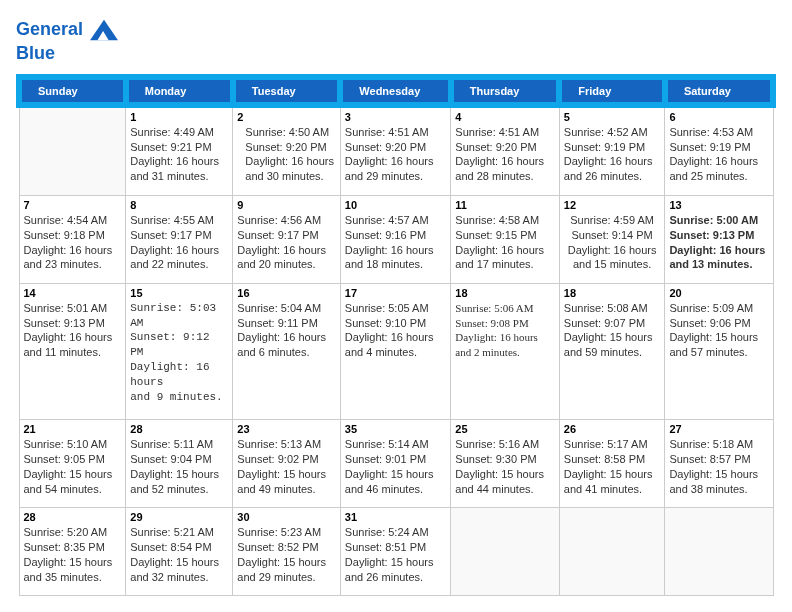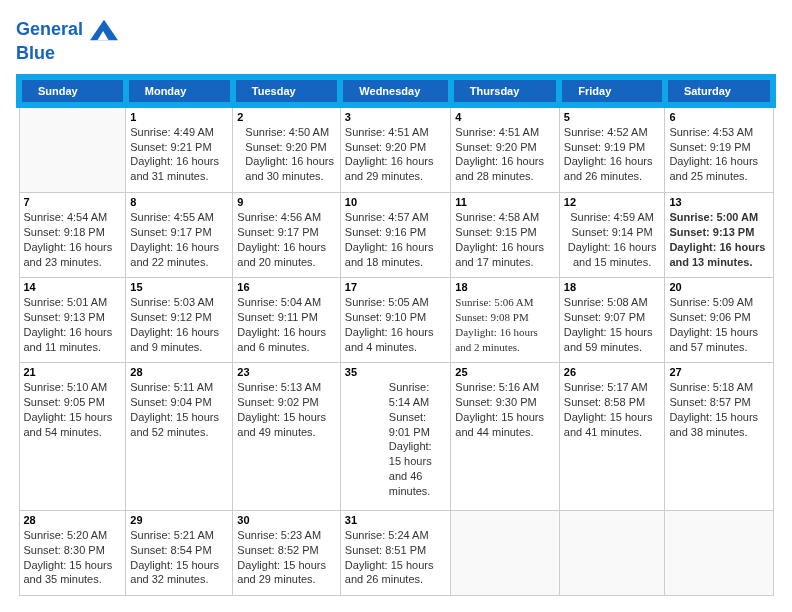--- a/index.html
+++ b/index.html
@@ -226,21 +226,21 @@
         <tr>
           <td>
             <span class="day-num">14</span>
             <div class="cell-text" style="white-space: pre-line;">Sunrise: 5:01 AM
 Sunset: 9:13 PM
 Daylight: 16 hours
 and 11 minutes.</div>
           </td>
           <td>
             <span class="day-num">15</span>
-            <div class="cell-text" style="white-space: pre-line;">Sunrise: 5:03 AM
+            <div class="cell-text" style="white-space: pre-line; font-family: Liberation Mono, monospace;">Sunrise: 5:03 AM
 Sunset: 9:12 PM
 Daylight: 16 hours
 and 9 minutes.</div>
           </td>
           <td>
             <span class="day-num">16</span>
             <div class="cell-text" style="white-space: pre-line;">Sunrise: 5:04 AM
 Sunset: 9:11 PM
 Daylight: 16 hours
 and 6 minutes.</div>
@@ -291,21 +291,21 @@
           </td>
           <td>
             <span class="day-num">23</span>
             <div class="cell-text" style="white-space: pre-line;">Sunrise: 5:13 AM
 Sunset: 9:02 PM
 Daylight: 15 hours
 and 49 minutes.</div>
           </td>
           <td>
             <span class="day-num">35</span>
-            <div class="cell-text" style="white-space: pre-line; margin-left: 44px;">Sunrise: 5:14 AM
+            <div class="cell-text" style="white-space: pre-line;">Sunrise: 5:14 AM
 Sunset: 9:01 PM
 Daylight: 15 hours
 and 46 minutes.</div>
           </td>
           <td>
             <span class="day-num">25</span>
             <div class="cell-text" style="white-space: pre-line;">Sunrise: 5:16 AM
 Sunset: 9:30 PM
 Daylight: 15 hours
 and 44 minutes.</div>
@@ -322,21 +322,21 @@
             <div class="cell-text" style="white-space: pre-line;">Sunrise: 5:18 AM
 Sunset: 8:57 PM
 Daylight: 15 hours
 and 38 minutes.</div>
           </td>
         </tr>
         <tr>
           <td>
             <span class="day-num">28</span>
             <div class="cell-text" style="white-space: pre-line;">Sunrise: 5:20 AM
-Sunset: 8:30 PM
+Sunset: 8:35 PM
 Daylight: 15 hours
 and 35 minutes.</div>
           </td>
           <td>
             <span class="day-num">29</span>
             <div class="cell-text" style="white-space: pre-line;">Sunrise: 5:21 AM
 Sunset: 8:54 PM
 Daylight: 15 hours
 and 32 minutes.</div>
           </td>

